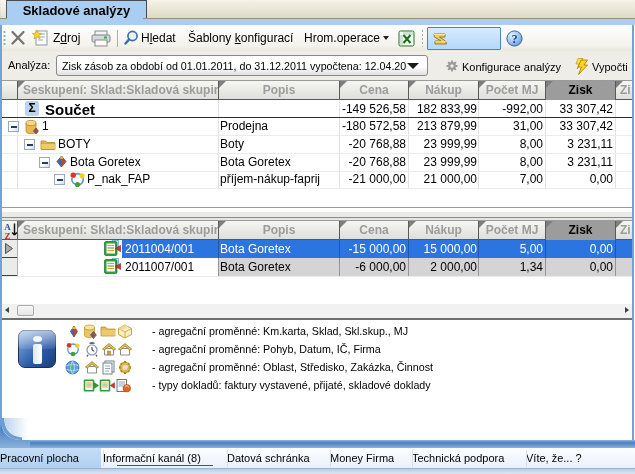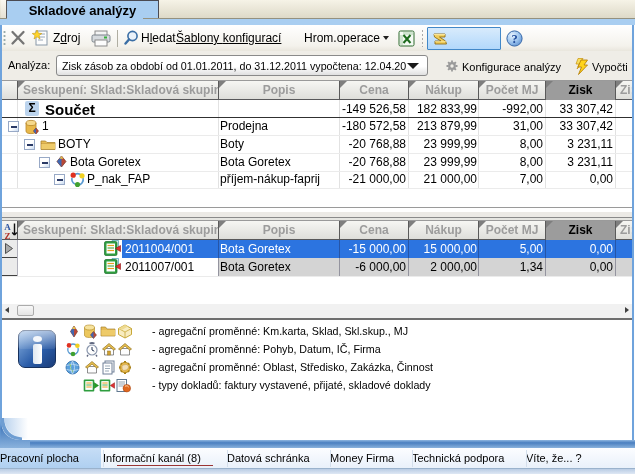--- a/index.html
+++ b/index.html
@@ -1,21 +1,21 @@
 <!DOCTYPE html>
 <html><head><meta charset="utf-8">
 <style>
 *{margin:0;padding:0;box-sizing:border-box;}
 html,body{width:635px;height:474px;overflow:hidden;}
 body{font-family:"Liberation Sans",sans-serif;font-size:11px;color:#000;background:#fff;position:relative;}
 .abs{position:absolute;}
 
 #tabstrip{left:0;top:0;width:635px;height:19px;background:linear-gradient(#f6f3e7,#dcd8c6);}
 #sliver{left:1px;top:0;width:6px;height:19px;background:linear-gradient(#faf8f0,#e4e0d2);border-right:1.5px solid #58585a;}
-#atab{left:7px;top:0;width:152px;height:19px;background:#a9cef1;border-top:1.5px solid #4a4a52;border-right:1.5px solid #4a4a52;font-weight:bold;font-size:13px;text-align:center;line-height:20px;}
+#atab{left:7px;top:0;width:140px;height:19px;background:#a9cef1;border-top:1.5px solid #4a4a52;border-right:1.5px solid #4a4a52;font-weight:bold;font-size:13px;text-align:center;line-height:20px;}
 #bluestrip{left:0;top:19px;width:635px;height:6px;background:#a9cef1;}
 
 #toolbar{left:2px;top:25px;width:630px;height:26px;background:linear-gradient(#ffffff,#f4f2ec 80%,#e9e6dd);}
 .grip{left:3px;top:30px;width:3px;height:17px;background-image:radial-gradient(circle,#9aa 1px,transparent 1.2px);background-size:3px 4px;}
 .tbtxt{top:30px;height:16px;line-height:16px;color:#000;font-size:12px;}
 .sep{top:30px;width:1px;height:17px;background:#b0aea2;}
 
 #arow{left:2px;top:51px;width:630px;height:29px;background:#efede7;}
 #combo{left:56px;top:55px;width:372px;height:21px;background:linear-gradient(#ffffff 55%,#e0e0e0);border:1px solid #8a8a8a;border-radius:3px;overflow:hidden;}
 #combo .txt{left:5px;top:3.5px;white-space:nowrap;width:344px;overflow:hidden;font-size:10.7px;}
@@ -74,21 +74,21 @@
  <rect x="1" y="5" width="18" height="7" rx="1.5" fill="#d6dade" stroke="#7a828a"></rect>
  <rect x="4" y="10" width="12" height="6" fill="#fcfcfc" stroke="#8a8a8a"></rect>
  <rect x="13" y="6.5" width="3" height="2" fill="#35b03a"></rect>
 </svg>
 <div class="abs sep" style="left:117px;"></div>
 <svg class="abs" style="left:124px;top:30px" width="15" height="16">
  <circle cx="8.5" cy="6" r="4.6" fill="#eaf2fa" stroke="#3a6ea5" stroke-width="1.6"></circle>
  <path d="M5 9.5 L1.5 13.5" stroke="#3a6ea5" stroke-width="2.4" stroke-linecap="round"></path>
 </svg>
 <div class="abs tbtxt" style="left:141px;">H<u>l</u>edat</div>
-<div class="abs tbtxt" style="left:176px;text-decoration:underline;">Šablony <u>k</u>onfigurací</div>
+<div class="abs tbtxt" style="left:188px;">Šablony <u>k</u>onfigurací</div>
 <div class="abs tbtxt" style="left:304px;">Hrom.operace</div>
 <div class="abs" style="left:383px;top:36px;width:0;height:0;border-left:3.5px solid transparent;border-right:3.5px solid transparent;border-top:4px solid #202020;"></div>
 <svg class="abs" style="left:398px;top:30px" width="17" height="17">
  <rect x="1" y="1" width="15" height="15" rx="1.5" fill="#f4faf4" stroke="#2e6b2e"></rect>
  <path d="M2 2 h13 v3 h-13 Z M2 2 v13 h3 v-13 Z" fill="#cfe4cf"></path>
  <path d="M5.5 5 L12.5 13 M12.5 5 L5.5 13" stroke="#1d6b1d" stroke-width="2"></path>
 </svg>
 <div class="abs" style="left:422px;top:30px;width:1px;height:17px;background:repeating-linear-gradient(#aaa 0 2px,transparent 2px 4px);"></div>
 <div class="abs" style="left:427px;top:27px;width:74px;height:23px;background:linear-gradient(#d8ebfc,#b2d8fb);border:1px solid #4288c8;border-radius:1px;"></div>
 <svg class="abs" style="left:433px;top:33px" width="15" height="12">

